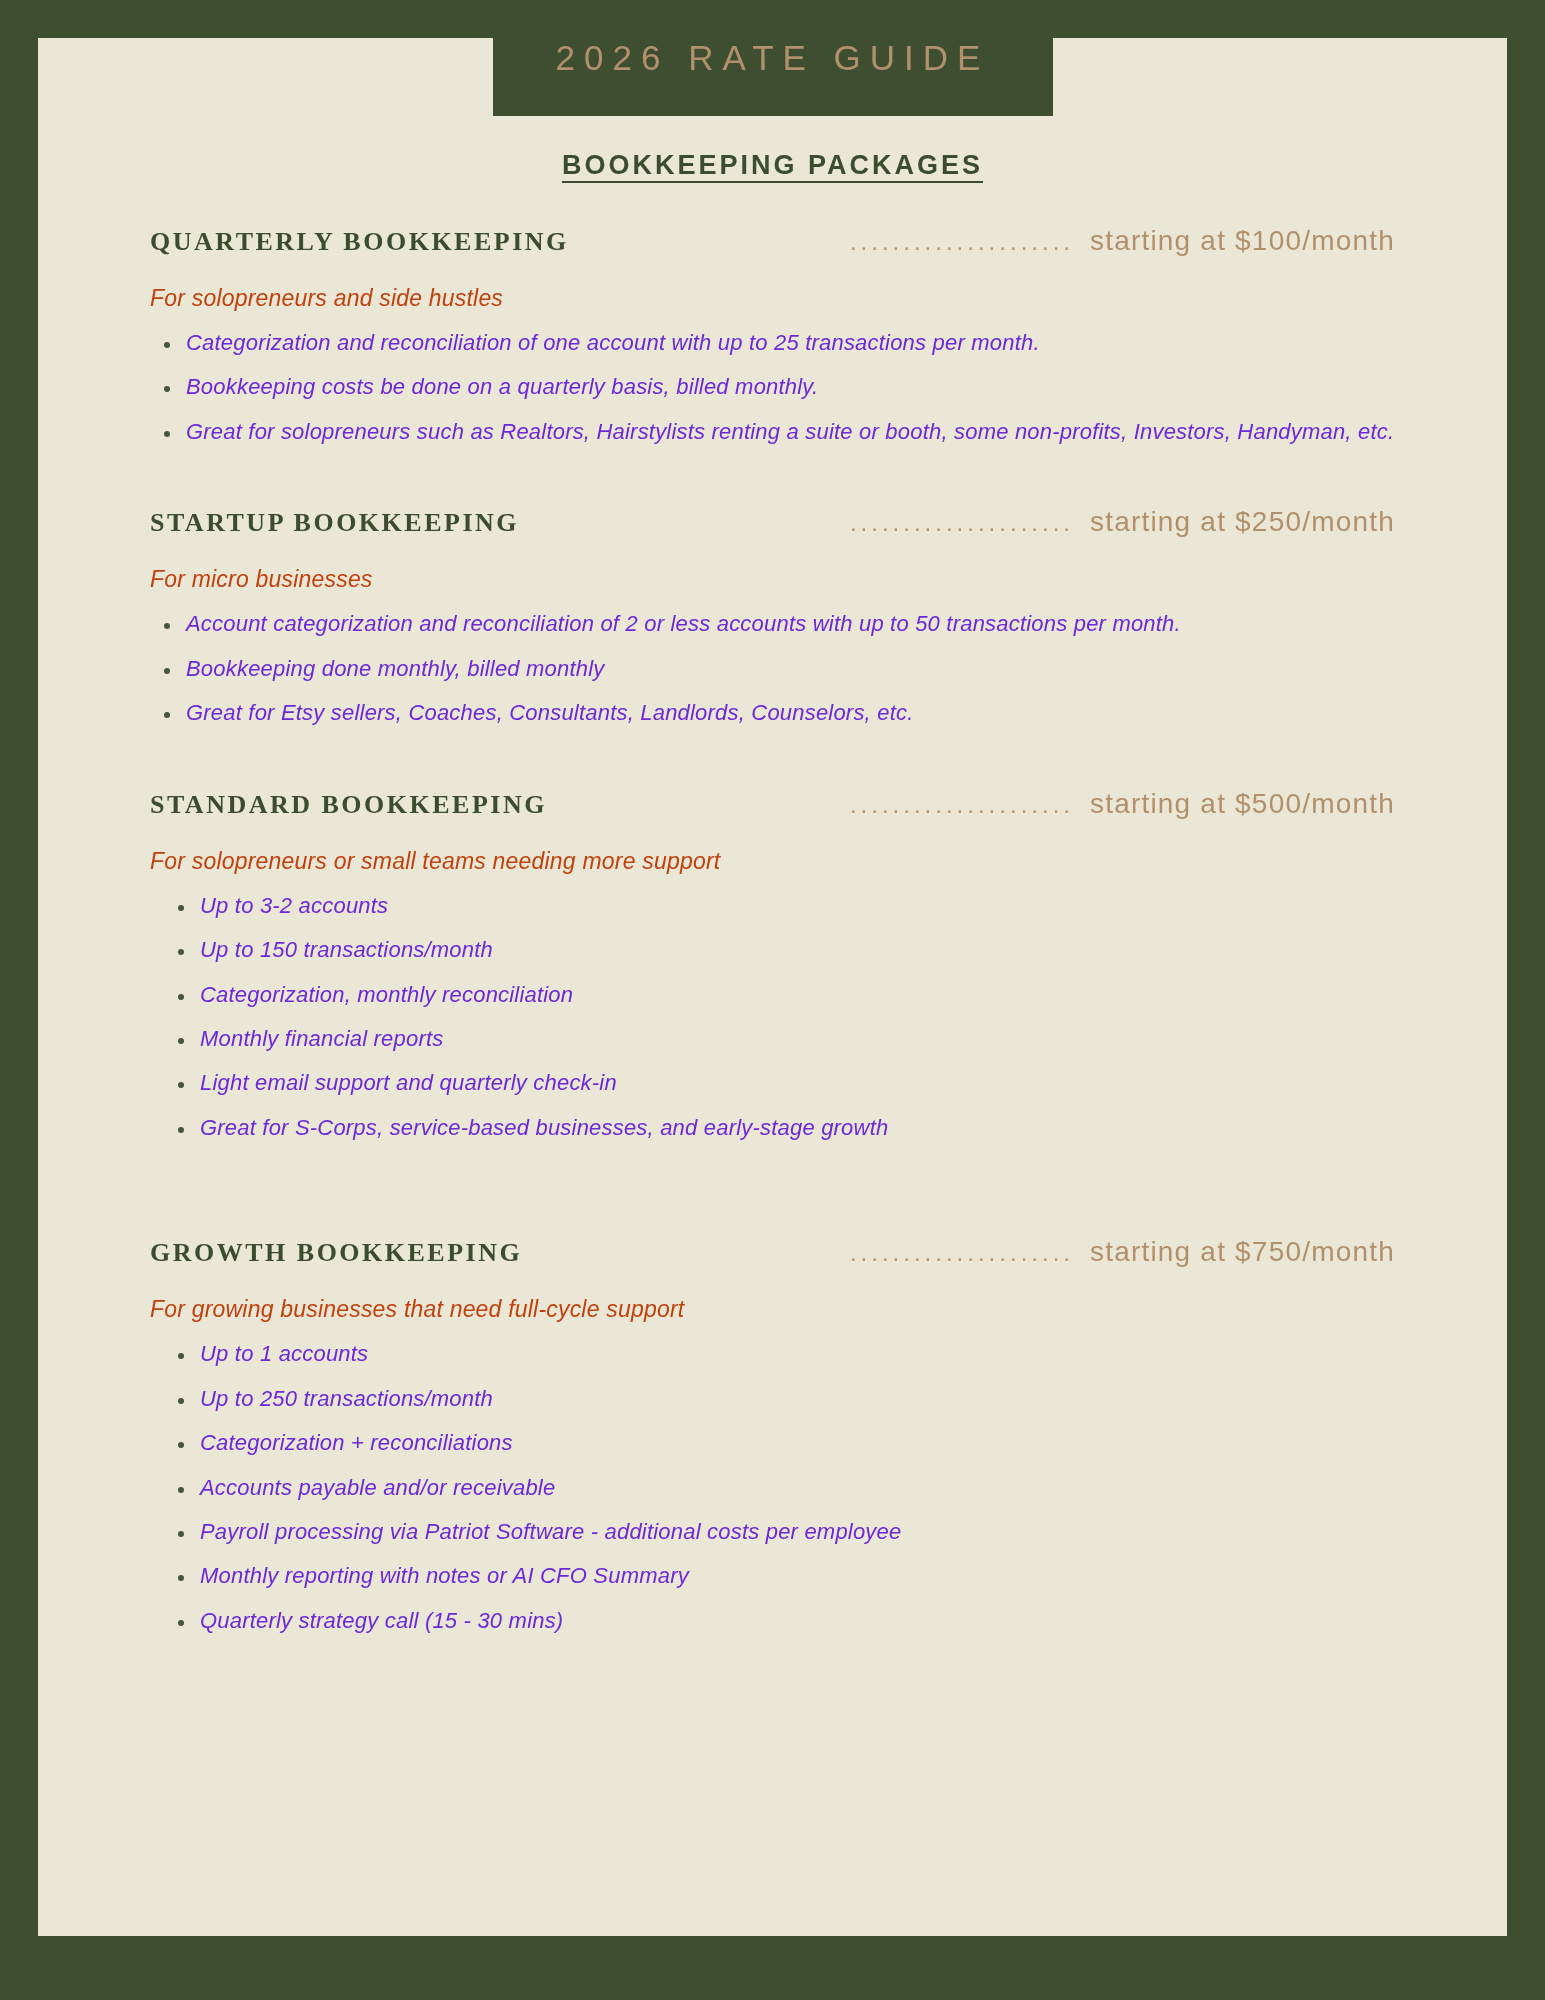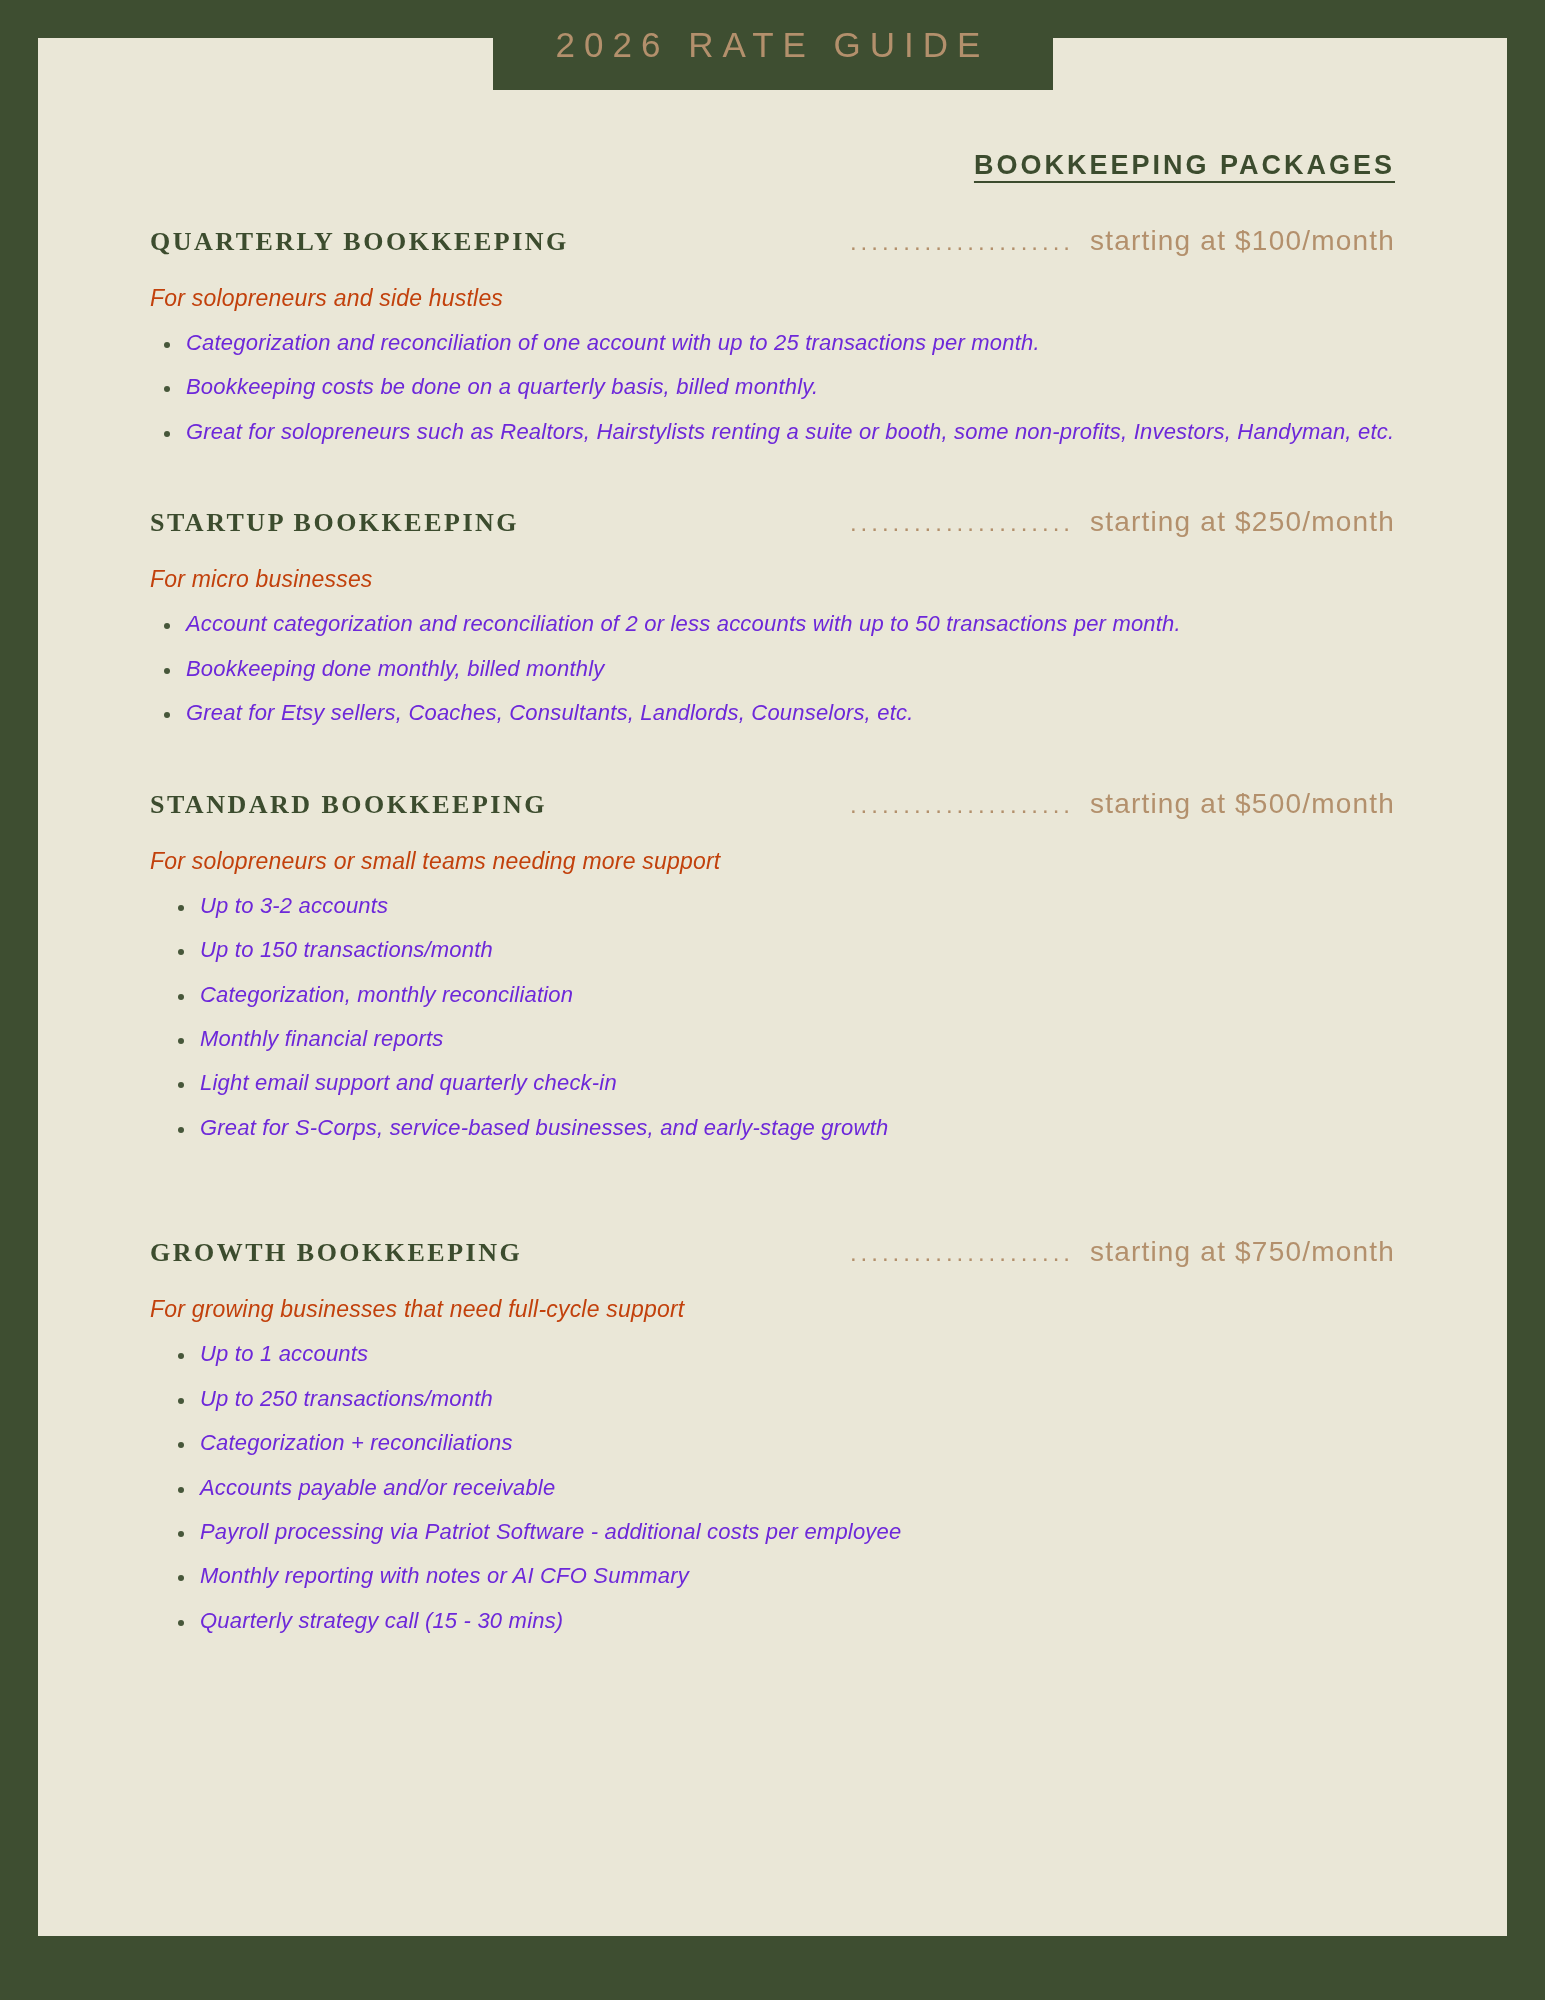--- a/index.html
+++ b/index.html
@@ -22,39 +22,39 @@
     bottom: 64px;
     background: #eae7d7; 
     overflow: hidden;
   }
   .banner {
     position: absolute;
     top: 0;
     left: 50%;
     transform: translateX(-50%);
     width: 560px;
-    height: 90px;
+    height: 116px;
     background: #3e4e31;
     display: flex;
     align-items: center;
     justify-content: center;
     z-index: 2;
   }
   .banner-title {
     color: #b3906c;
     font-size: 35px;
     letter-spacing: 9px;
     font-weight: 400;
   }
   .content {
     padding: 0 112px;
   }
   .doc-title {
     margin: 112px 0 0 0;
-    text-align: right;
+    text-align: center;
     font-size: 27px;
     font-weight: bold;
     letter-spacing: 3px;
     color: #3c4c2e;
     text-decoration: underline;
     text-underline-offset: 7px;
     text-decoration-thickness: 2px;
   }
   .pkg {
     margin-top: 58px;

